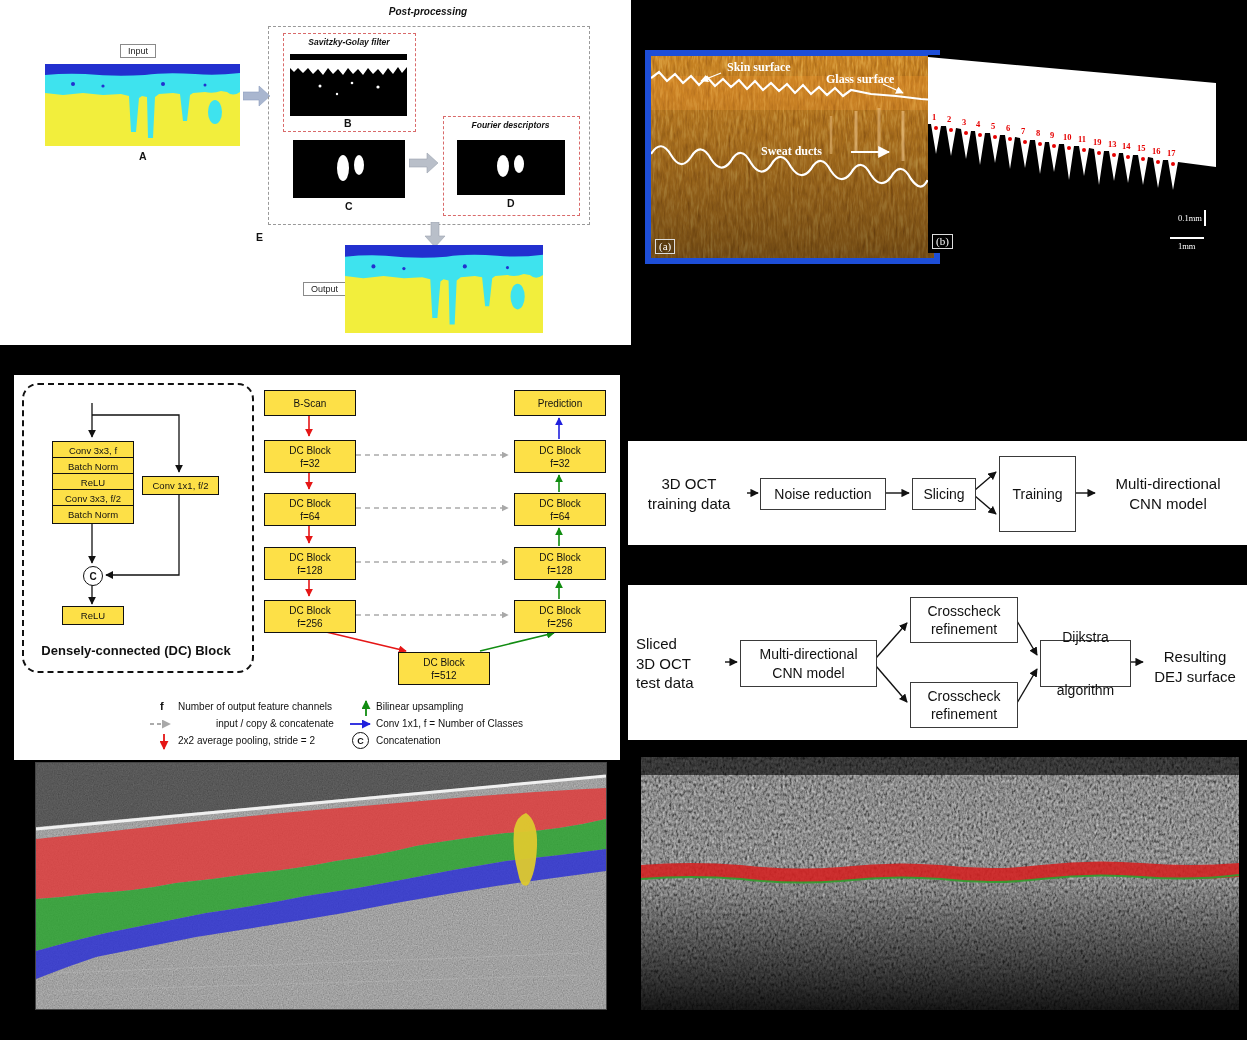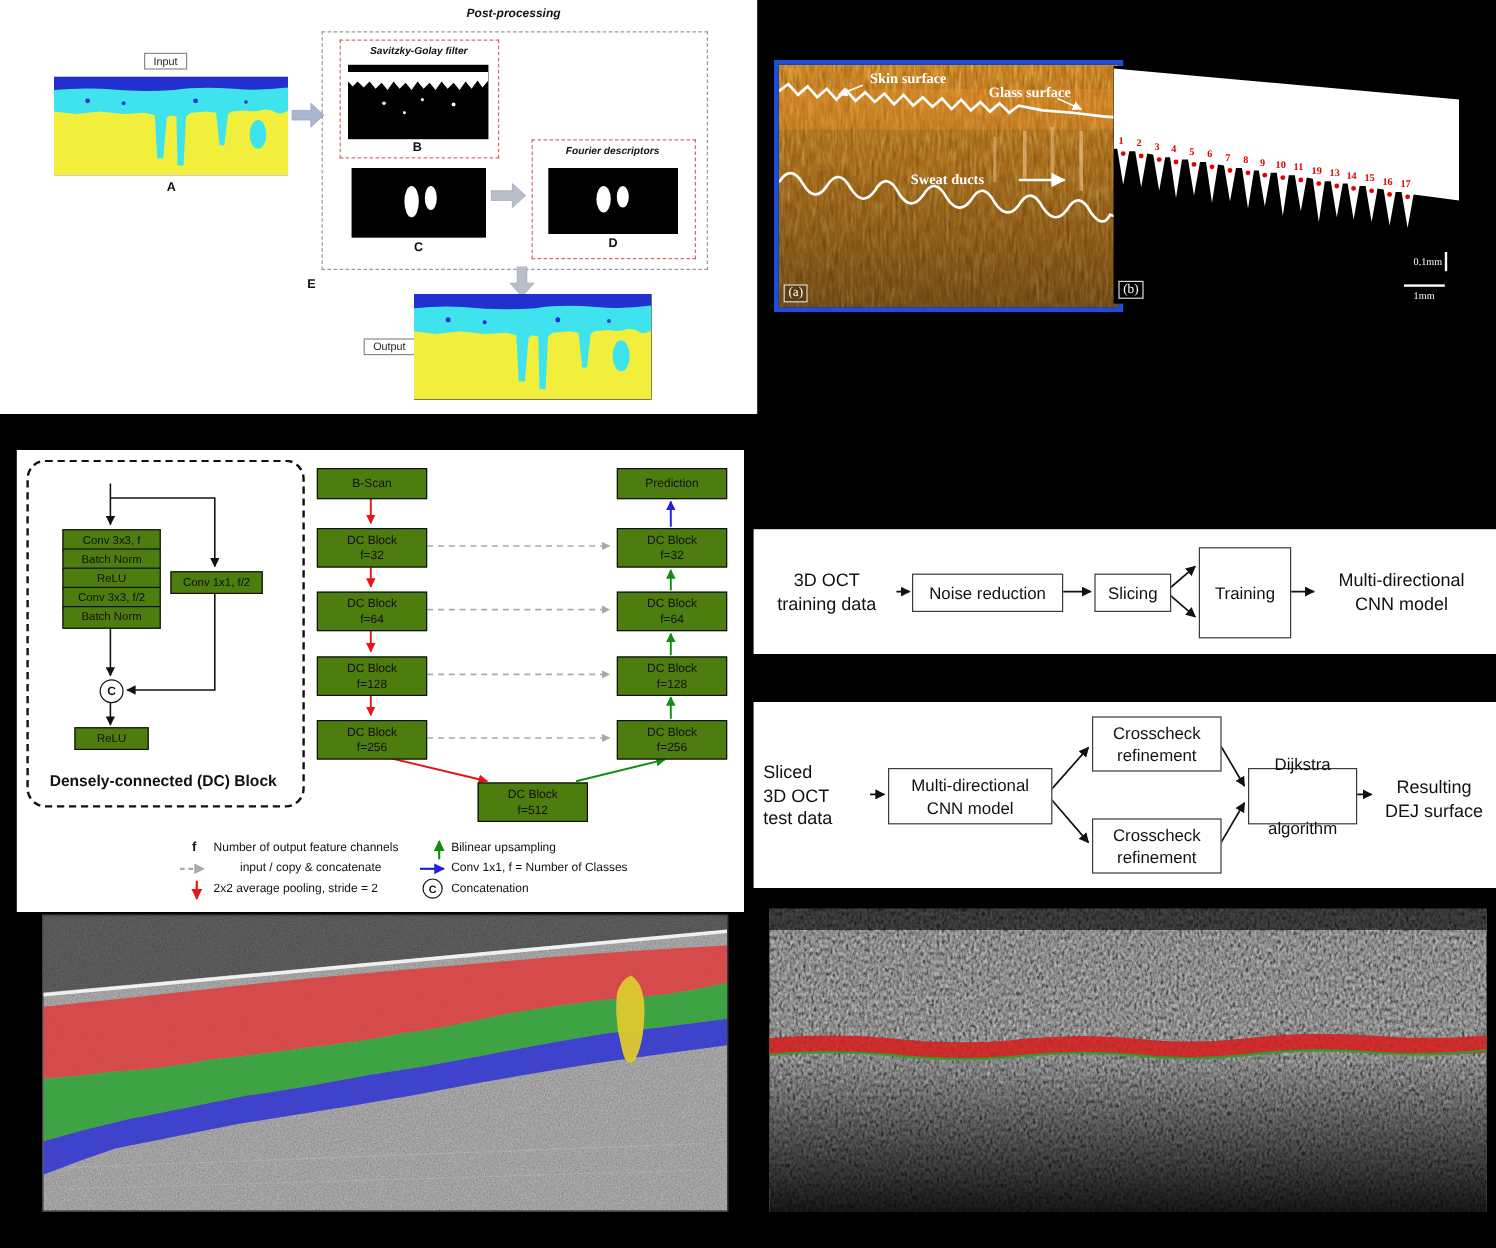--- a/index.html
+++ b/index.html
@@ -10,21 +10,21 @@
   .tag{position:absolute;border:1px solid #8a8a8a;background:#fff;font-size:9px;padding:1px 7px;color:#222;}
   .letter{position:absolute;font-weight:bold;font-size:10.5px;color:#111;}
   .it{position:absolute;font-weight:bold;font-style:italic;color:#111;text-align:center;white-space:nowrap;}
   .dashg{position:absolute;border:1.5px dashed #999;}
   .dashr{position:absolute;border:1.2px dashed #d96a6a;}
   .ann{position:absolute;color:#fff;font-family:"Liberation Serif",serif;font-weight:bold;font-size:12px;white-space:nowrap;}
   .corner{position:absolute;color:#fff;border:1px solid #ddd;font-family:"Liberation Serif",serif;font-size:11px;line-height:13px;padding:0 3px;background:rgba(0,0,0,.25);}
   .num{position:absolute;color:#e60000;font-weight:bold;font-size:8.5px;font-family:"Liberation Serif",serif;}
   .scaletxt{position:absolute;color:#fff;font-size:8.5px;font-family:"Liberation Serif",serif;}
   .sbar{position:absolute;background:#fff;}
-  .bx{position:absolute;border:1.4px solid #111;background:#4d7c0f;color:#111;display:flex;flex-direction:column;align-items:center;justify-content:center;text-align:right;}
+  .bx{position:absolute;border:1.4px solid #111;background:#fde047;color:#111;display:flex;flex-direction:column;align-items:center;justify-content:center;text-align:right;}
   .dcrow{font-size:9.5px;line-height:1;}
   .ublock{font-size:10px;line-height:1.3;}
   .circleC{position:absolute;border:1.6px solid #111;background:#fff;border-radius:50%;display:flex;align-items:center;justify-content:center;font-weight:bold;color:#111;}
   .leg{position:absolute;font-size:10px;color:#111;white-space:nowrap;}
   .flowtxt{position:absolute;font-size:15px;color:#111;line-height:1.3;text-align:center;}
   .flowtxt span{display:block;}
   .fbox{position:absolute;border:1.5px solid #3a3a3a;background:#fff;color:#111;display:flex;flex-direction:column;align-items:center;justify-content:center;text-align:center;font-size:14px;line-height:1.3;}
   svg{display:block;}
 </style>
 </head>
@@ -156,21 +156,21 @@
       </svg>
 
     <span class="tag" style="left:303px;top:282px;">Output</span>
     <div class="imgfr" style="left:345px;top:245px;width:198px;height:88px;">
       <svg width="198" height="88" viewBox="0 0 195 82" preserveAspectRatio="none">
           <use href="#segShape"></use>
         </svg>
     </div>
   </div>
 
-  <div class="imgfr" style="left:645px;top:50px;width:283px;height:202px;border:4px solid #1d4ed8;">
+  <div class="imgfr" style="left:645px;top:50px;width:283px;height:202px;border:6px solid #1d4ed8;">
     <svg width="283" height="202">
       <rect width="283" height="202" filter="url(#fOr)"></rect>
       <rect width="283" height="202" fill="url(#gFade)" opacity="0.5"></rect>
       <rect y="20" width="283" height="34" fill="#ff9d2e" opacity="0.25"></rect>
       <line x1="180" y1="60" x2="180" y2="98" stroke="#ffd9a0" stroke-width="2.5" opacity="0.4"></line>
       <line x1="205" y1="55" x2="205" y2="95" stroke="#ffd9a0" stroke-width="3" opacity="0.5"></line>
       <line x1="228" y1="52" x2="228" y2="100" stroke="#ffd9a0" stroke-width="3" opacity="0.45"></line>
       <line x1="252" y1="55" x2="252" y2="105" stroke="#ffd9a0" stroke-width="3" opacity="0.5"></line>
       <path d="M0,22 L8,16 L16,25 L24,18 L32,27 L40,20 L48,29 L56,21 L64,30 L72,23 L80,31 L88,24 L96,33 L104,25 L112,34 L120,27 L128,35 L136,28 L144,37 L152,29 L160,38 L168,31 L176,39 L184,32 L192,40 L200,34 L220,38 L245,40 L270,43 L283,44" fill="none" stroke="#fff" stroke-width="2.2"></path>
       <path d="M0,98 Q10,82 20,99 Q30,116 40,101 Q50,85 60,103 Q70,119 80,105 Q90,88 100,107 Q110,123 120,109 Q130,92 140,111 Q150,126 160,113 Q170,96 180,115 Q190,130 200,117 Q210,100 220,119 Q230,134 240,121 Q250,104 260,123 Q270,137 276,125 L283,127" fill="none" stroke="#fff" stroke-width="2.2"></path>
@@ -323,21 +323,21 @@
         <span class="ublock">DC Block</span>
         <span class="ublock">f=32</span>
       </div>
     <div class="bx" style="left:500px;top:15px;width:90px;height:24px;">
         <span class="ublock">Prediction</span>
       </div>
 
     <span class="leg" style="left:146px;top:325px;font-weight:bold;font-size:11px;">f</span>
     <span class="leg" style="left:164px;top:326px;">Number of output feature channels</span>
     <span class="leg" style="left:362px;top:326px;">Bilinear upsampling</span>
-    <span class="leg" style="left:148px;top:343px;padding-left:38px;">input / copy &amp; concatenate</span>
+    <span class="leg" style="left:164px;top:343px;padding-left:38px;">input / copy &amp; concatenate</span>
     <span class="leg" style="left:362px;top:343px;">Conv 1x1, f = Number of Classes</span>
     <span class="leg" style="left:164px;top:360px;">2x2 average pooling, stride = 2</span>
     <div class="circleC" style="left:338px;top:357px;width:15px;height:15px;font-size:9px;">C</div>
     <span class="leg" style="left:362px;top:360px;">Concatenation</span>
   </div>
 
   <div class="panel" style="left:628px;top:441px;width:619px;height:104px;">
     <svg class="abs" style="left:0;top:0;" width="619" height="104">
       <line x1="119" y1="52" x2="130" y2="52" stroke="#111" stroke-width="1.4" marker-end="url(#mBk)"></line>
       <line x1="257" y1="52" x2="281" y2="52" stroke="#111" stroke-width="1.4" marker-end="url(#mBk)"></line>

